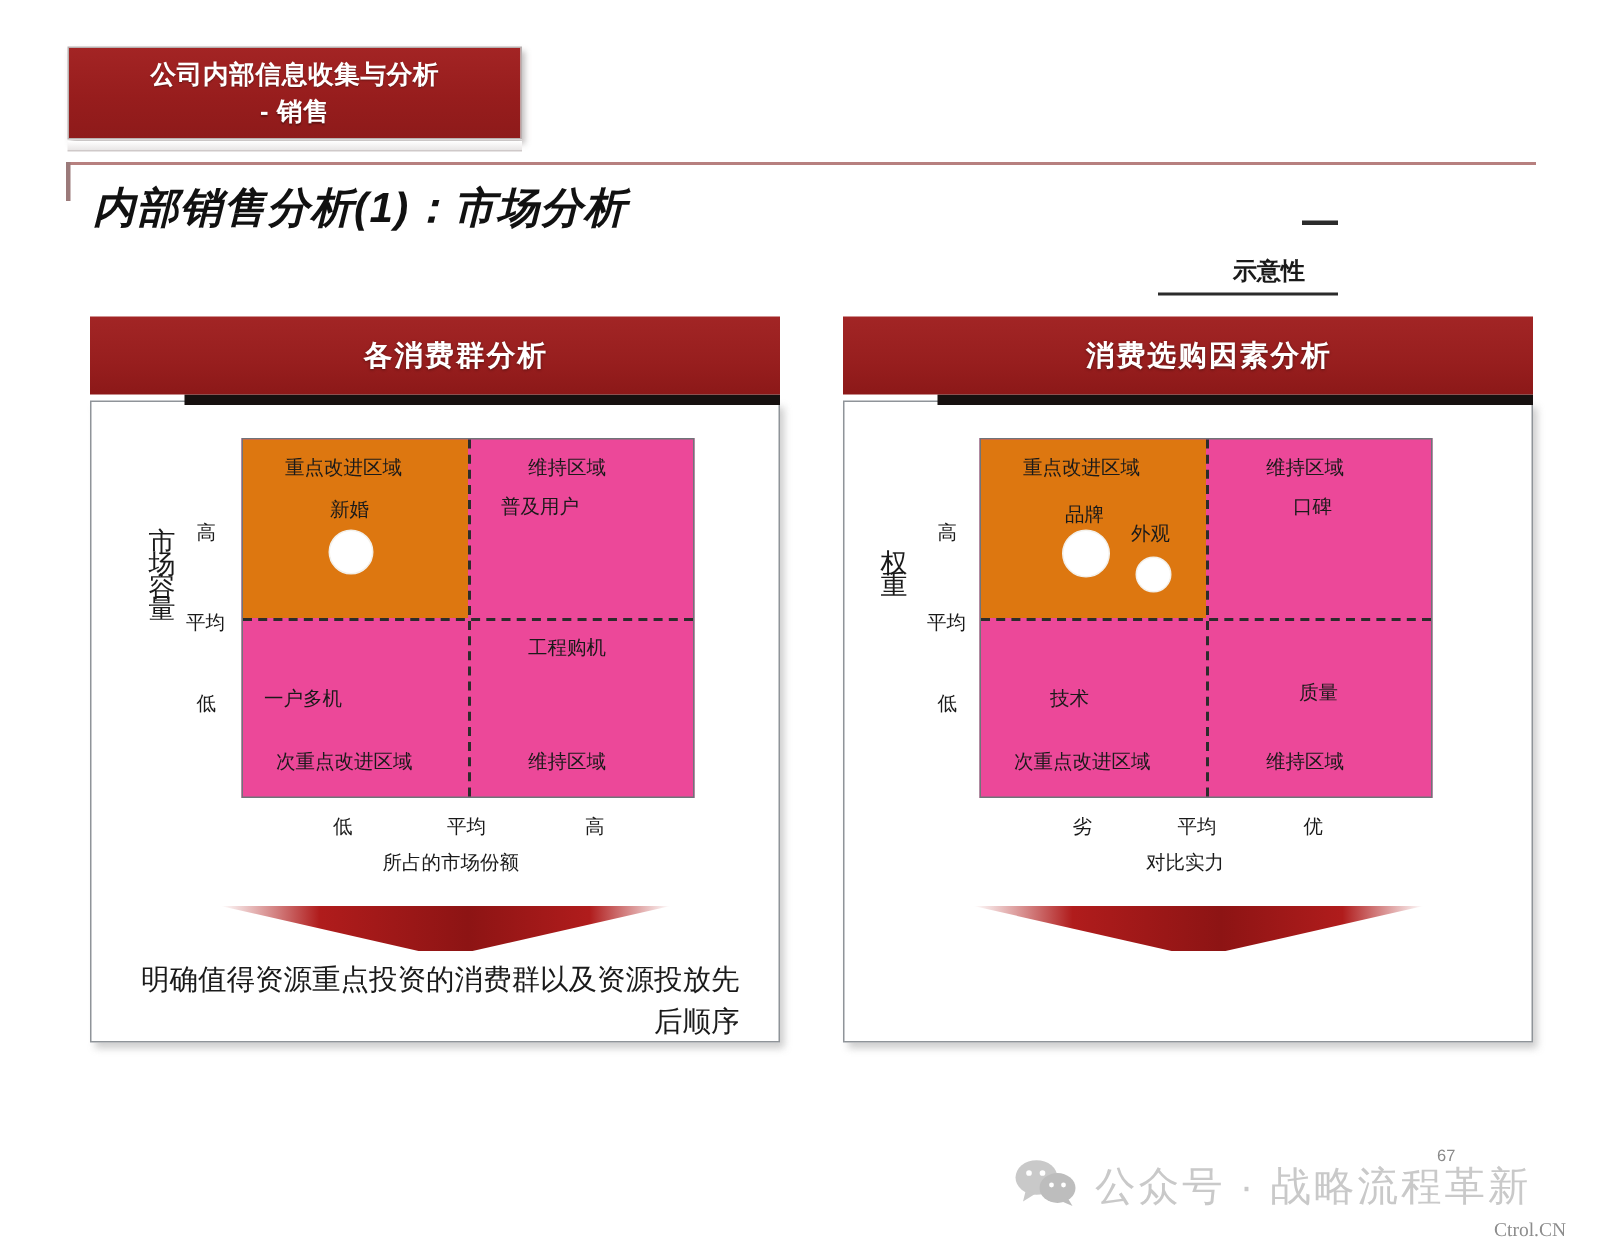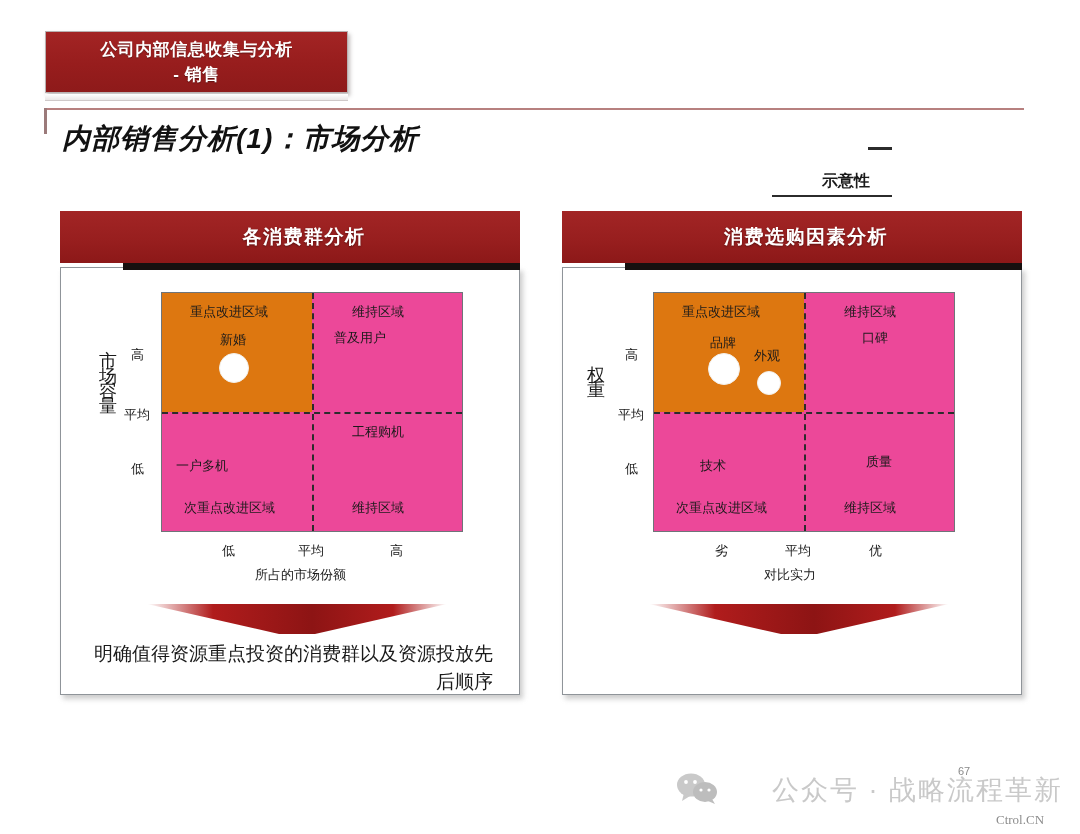--- a/index.html
+++ b/index.html
@@ -216,21 +216,20 @@
     text-align: right;
   }
   .conclusion.single { top: 380px; }
 
   
   .wm {
     position: absolute;
     left: 676px; top: 772px;
     display: flex; align-items: center;
     color: #c6c6c6;
-    gap: 42px;
   }
   .wm-icon { margin-right: 12px; display: block; }
   .wm-text {
     font-size: 27px;
     color: #c9c9c9;
     letter-spacing: 2px;
     white-space: nowrap;
   }
   .page-num {
     position: absolute;

